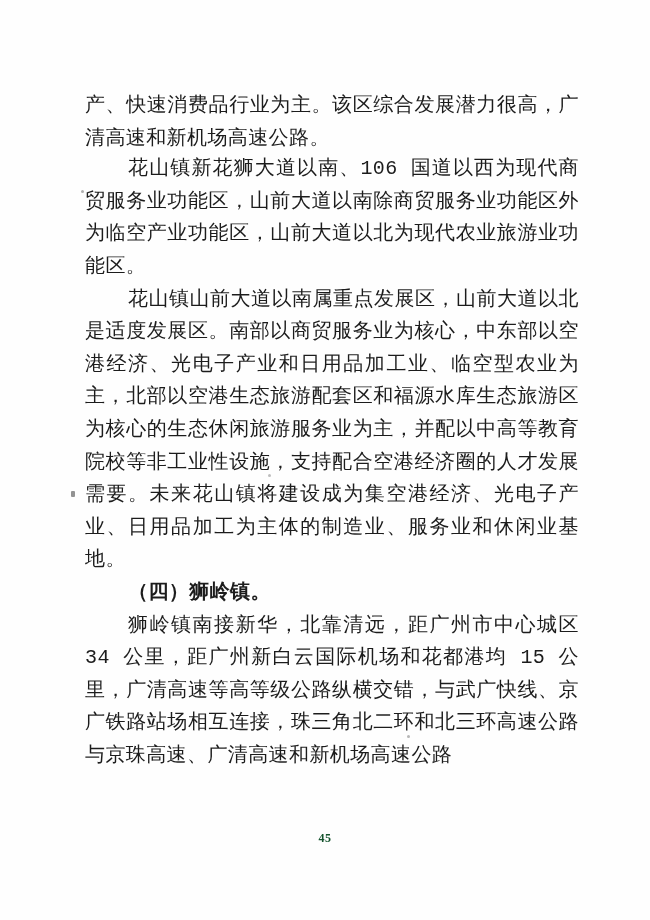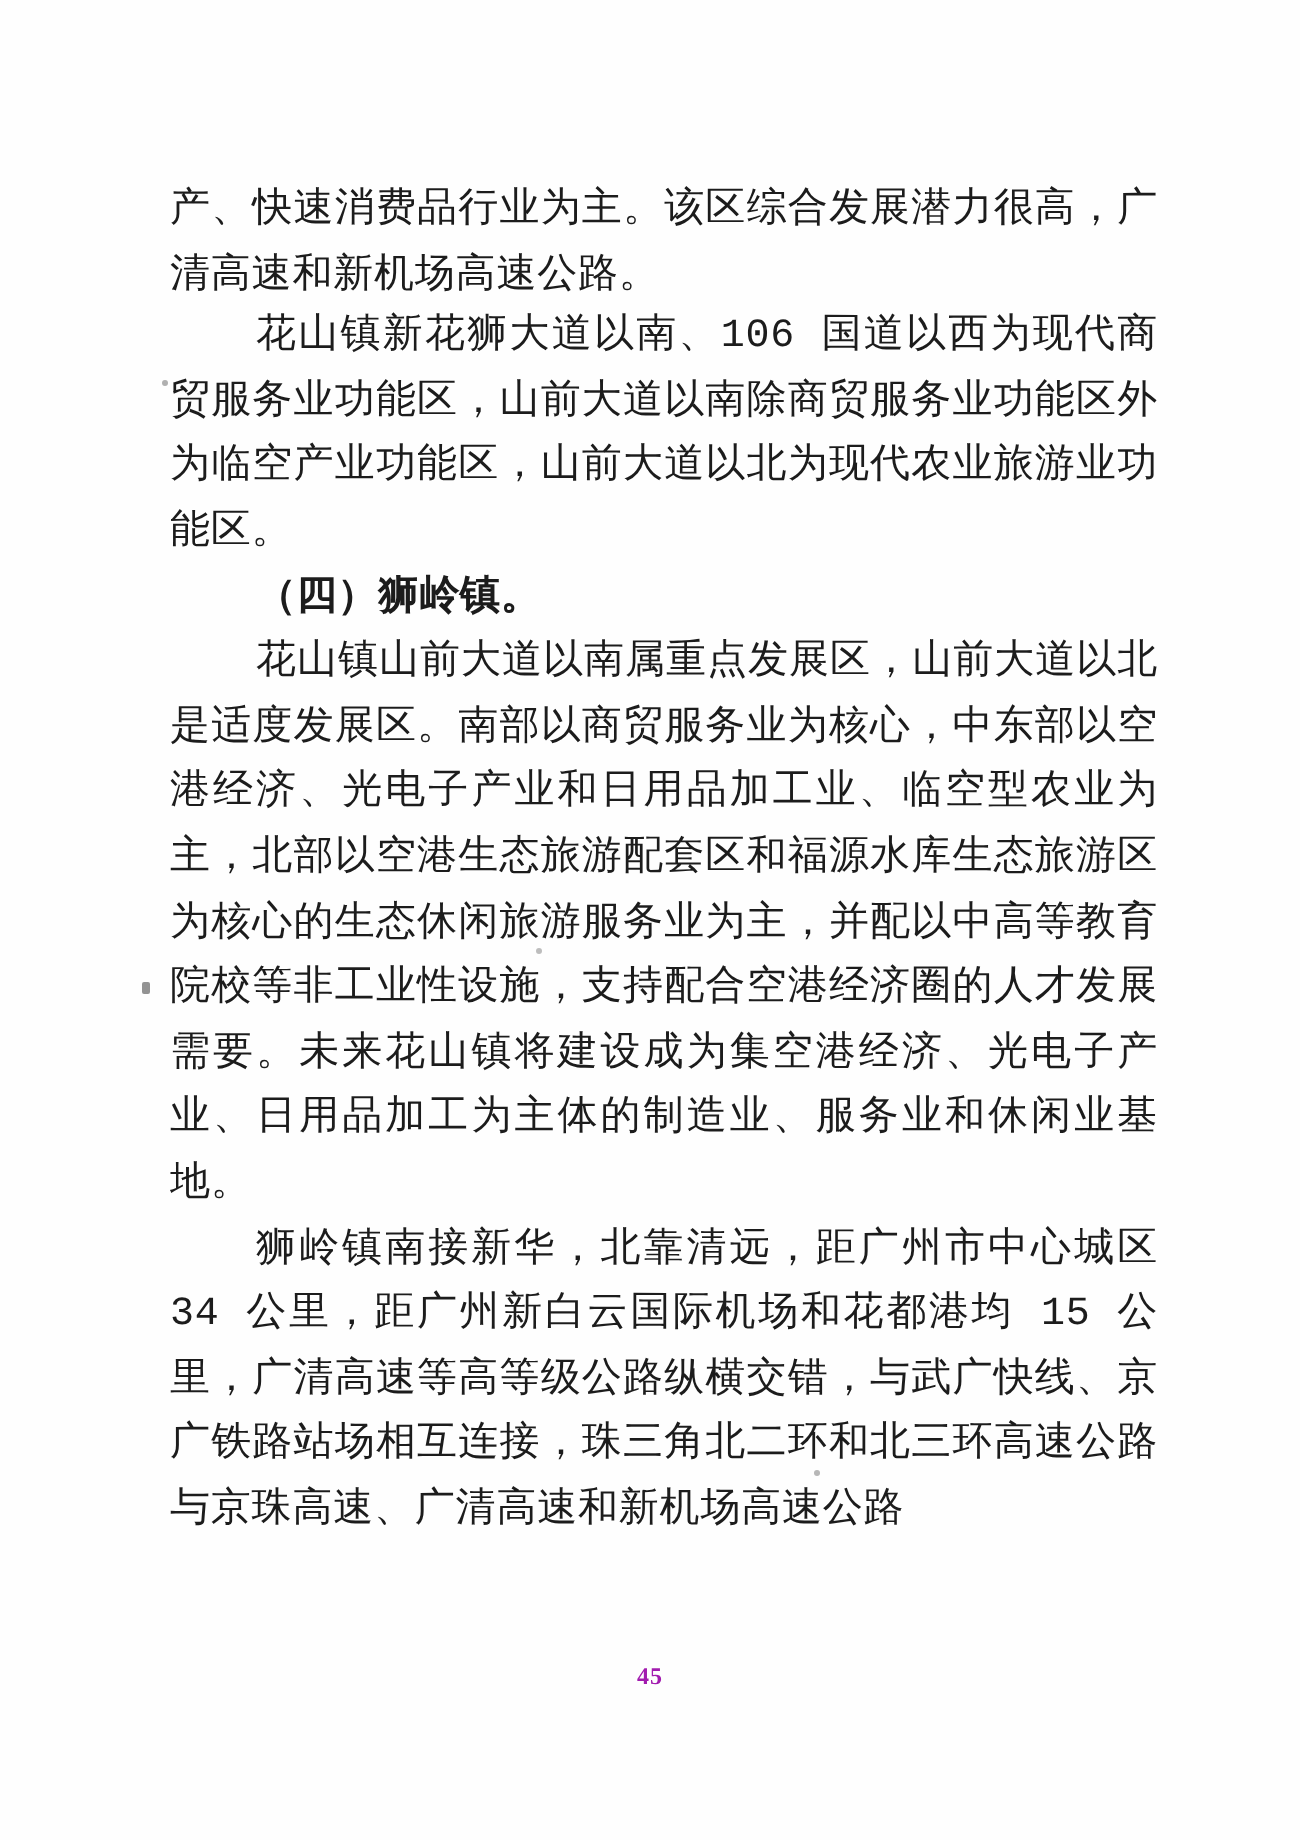--- a/index.html
+++ b/index.html
@@ -44,42 +44,42 @@
   }
   .page-number {
     position: absolute;
     top: 831px;
     left: 0;
     width: 100%;
     text-align: center;
     font-size: 12px;
     font-weight: bold;
     letter-spacing: 0.5px;
-    color: #a21caf;
+    color: #14532d;
   }
   .speck {
     position: absolute;
     background: #6f6f6f;
     border-radius: 50%;
   }
   .speck-1 { left: 81px;  top: 190px; width: 3px; height: 3px; opacity: .55; }
   .speck-2 { left: 71px;  top: 491px; width: 4px; height: 6px; opacity: .75; border-radius: 1px; }
   .speck-3 { left: 268px; top: 474px; width: 3px; height: 3px; opacity: .45; }
   .speck-4 { left: 407px; top: 735px; width: 3px; height: 3px; opacity: .5; }
 </style>
 </head>
 <body>
 
 <div class="page">
 
   <div class="page-text">
     <p>产、快速消费品行业为主。该区综合发展潜力很高，广清高速和新机场高速公路。</p>
     <p class="indent">花山镇新花狮大道以南、106 国道以西为现代商贸服务业功能区，山前大道以南除商贸服务业功能区外为临空产业功能区，山前大道以北为现代农业旅游业功能区。</p>
+    <p class="indent">花山镇山前大道以南属重点发展区，山前大道以北是适度发展区。南部以商贸服务业为核心，中东部以空港经济、光电子产业和日用品加工业、临空型农业为主，北部以空港生态旅游配套区和福源水库生态旅游区为核心的生态休闲旅游服务业为主，并配以中高等教育院校等非工业性设施，支持配合空港经济圈的人才发展需要。未来花山镇将建设成为集空港经济、光电子产业、日用品加工为主体的制造业、服务业和休闲业基地。</p>
     <p class="indent heading">（四）狮岭镇。</p>
-    <p class="indent">花山镇山前大道以南属重点发展区，山前大道以北是适度发展区。南部以商贸服务业为核心，中东部以空港经济、光电子产业和日用品加工业、临空型农业为主，北部以空港生态旅游配套区和福源水库生态旅游区为核心的生态休闲旅游服务业为主，并配以中高等教育院校等非工业性设施，支持配合空港经济圈的人才发展需要。未来花山镇将建设成为集空港经济、光电子产业、日用品加工为主体的制造业、服务业和休闲业基地。</p>
     <p class="indent">狮岭镇南接新华，北靠清远，距广州市中心城区 34 公里，距广州新白云国际机场和花都港均 15 公里，广清高速等高等级公路纵横交错，与武广快线、京广铁路站场相互连接，珠三角北二环和北三环高速公路与京珠高速、广清高速和新机场高速公路</p>
   </div>
 
   <div class="page-number">45</div>
 
   <span class="speck speck-1"></span>
   <span class="speck speck-2"></span>
   <span class="speck speck-3"></span>
   <span class="speck speck-4"></span>
 

